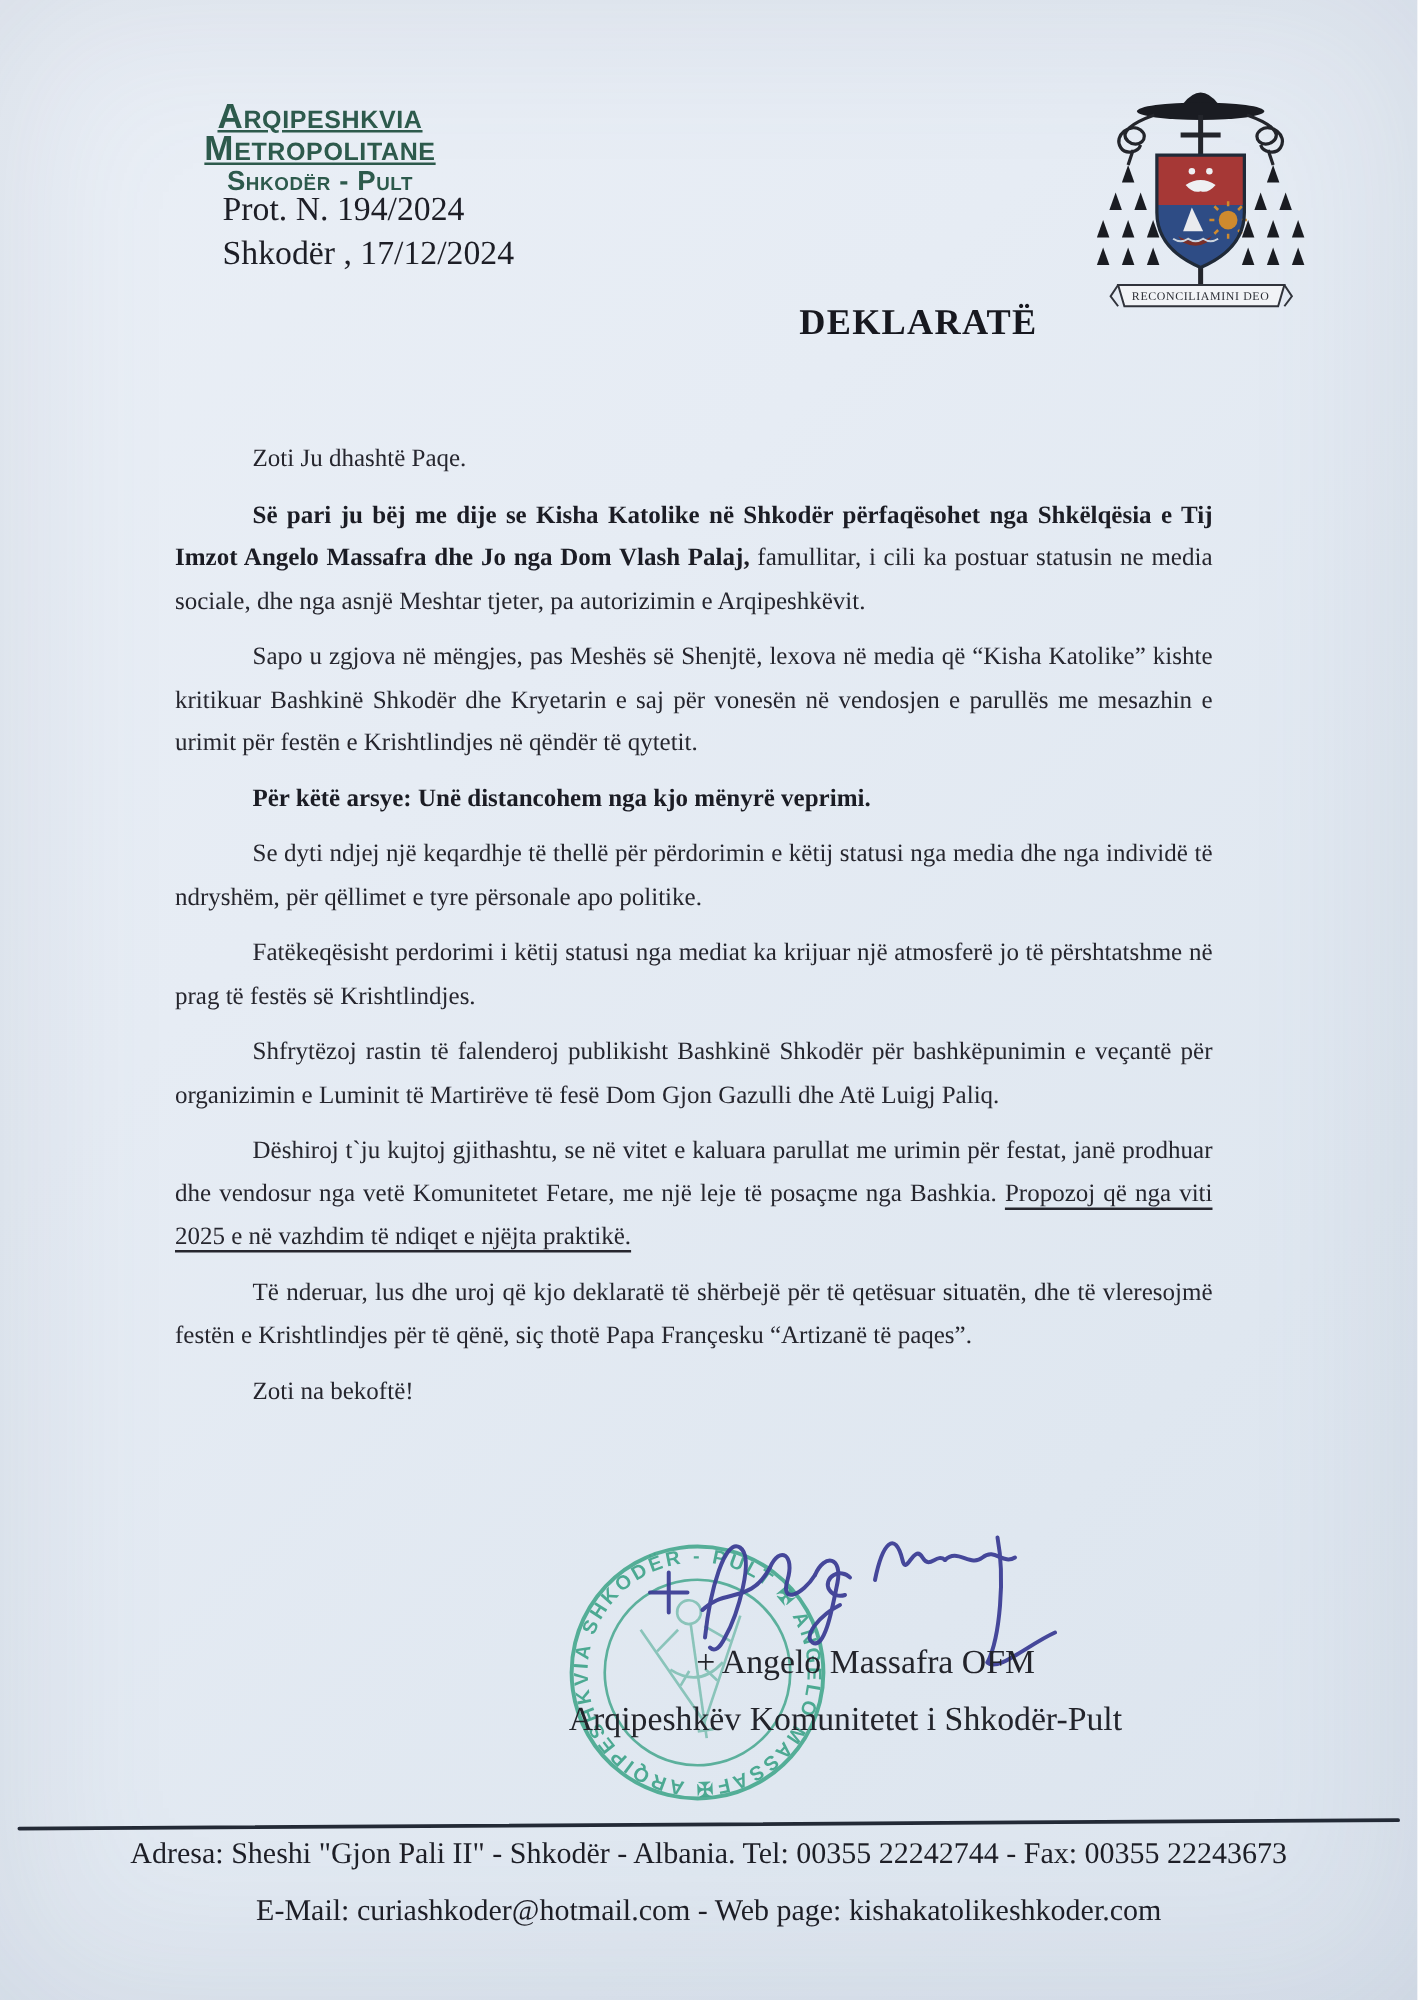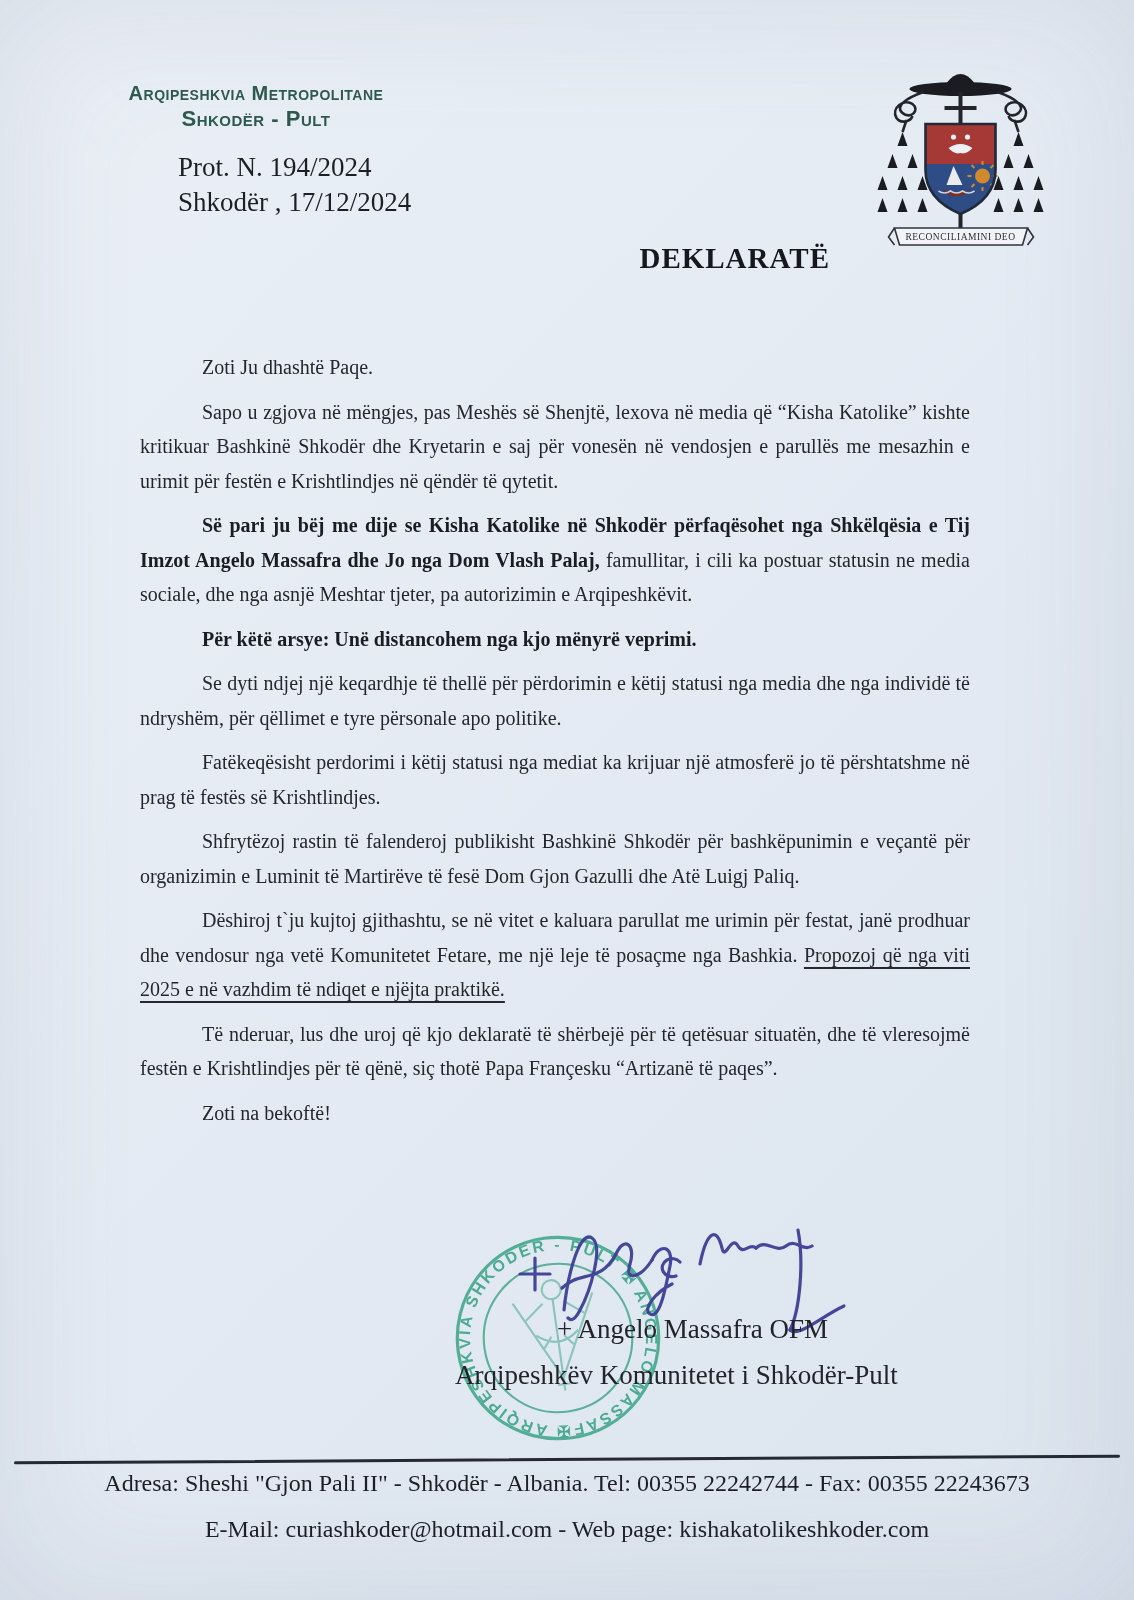--- a/index.html
+++ b/index.html
@@ -14,21 +14,21 @@
   }
   .org-header{
     position:absolute;left:96px;top:80px;width:320px;
     text-align:center;
     font-family:"Liberation Sans", sans-serif;
     font-variant:small-caps;
     color:#2d5a4c;
     font-weight:600;
     letter-spacing:0.5px;
   }
-  .org-header .l1{font-size:20px;line-height:26px;}
+  .org-header .l1{font-size:28px;line-height:26px;text-decoration:underline;}
   .org-header .l2{font-size:22px;line-height:26px;}
   .prot-block{position:absolute;left:143px;top:150px;font-size:27px;line-height:35px;color:#1d1e26;margin-left:35px;}
   .coa{position:absolute;left:866px;top:52px;width:190px;height:200px;}
   .letter-title{
     position:absolute;left:140px;top:242px;width:690px;
     text-align:right;font-weight:bold;font-size:29px;letter-spacing:1px;color:#17181f;
   }
   .body-col{
     position:absolute;left:140px;top:350px;width:830px;
     font-size:20px;line-height:34.5px;text-align:justify;
@@ -134,22 +134,22 @@
       <path d="M26,176 L159,176 L154,193 L31,193 Z" fill="#f1f3f6" stroke="#30333b" stroke-width="1.6"></path>
       <path d="M26,176 l-6,9 6,8 M159,176 l6,9 -6,8" fill="none" stroke="#30333b" stroke-width="1.6"></path>
       <text x="92" y="188" text-anchor="middle" font-size="9.5" letter-spacing="0.5" font-family="Liberation Serif, serif" fill="#2b2e35">RECONCILIAMINI DEO</text>
     </g>
   </svg>
 
   <div class="letter-title">DEKLARATË</div>
 
   <div class="body-col">
     <p><span>Zoti Ju dhashtë Paqe.</span></p>
+    <p><span class="b">Së pari ju bëj me dije se Kisha Katolike në Shkodër përfaqësohet nga Shkëlqësia e Tij Imzot Angelo Massafra dhe Jo nga Dom Vlash Palaj,</span><span> famullitar, i cili ka postuar statusin ne media sociale, dhe nga asnjë Meshtar tjeter, pa autorizimin e Arqipeshkëvit.</span></p>
     <p><span>Sapo u zgjova në mëngjes, pas Meshës së Shenjtë, lexova në media që “Kisha Katolike” kishte kritikuar Bashkinë Shkodër dhe Kryetarin e saj për vonesën në vendosjen e parullës me mesazhin e urimit për festën e Krishtlindjes në qëndër të qytetit.</span></p>
-    <p><span class="b">Së pari ju bëj me dije se Kisha Katolike në Shkodër përfaqësohet nga Shkëlqësia e Tij Imzot Angelo Massafra dhe Jo nga Dom Vlash Palaj,</span><span> famullitar, i cili ka postuar statusin ne media sociale, dhe nga asnjë Meshtar tjeter, pa autorizimin e Arqipeshkëvit.</span></p>
     <p><span class="b">Për këtë arsye: Unë distancohem nga kjo mënyrë veprimi.</span></p>
     <p><span>Se dyti ndjej një keqardhje të thellë për përdorimin e këtij statusi nga media dhe nga individë të ndryshëm, për qëllimet e tyre përsonale apo politike.</span></p>
     <p><span>Fatëkeqësisht perdorimi i këtij statusi nga mediat ka krijuar një atmosferë jo të përshtatshme në prag të festës së Krishtlindjes.</span></p>
     <p><span>Shfrytëzoj rastin të falenderoj publikisht Bashkinë Shkodër për bashkëpunimin e veçantë për organizimin e Luminit të Martirëve të fesë Dom Gjon Gazulli dhe Atë Luigj Paliq.</span></p>
     <p><span>Dëshiroj t`ju kujtoj gjithashtu, se në vitet e kaluara parullat me urimin për festat, janë prodhuar dhe vendosur nga vetë Komunitetet Fetare, me një leje të posaçme nga Bashkia. </span><u>Propozoj që nga viti 2025 e në vazhdim të ndiqet e njëjta praktikë.</u></p>
     <p><span>Të nderuar, lus dhe uroj që kjo deklaratë të shërbejë për të qetësuar situatën, dhe të vleresojmë festën e Krishtlindjes për të qënë, siç thotë Papa Françesku “Artizanë të paqes”.</span></p>
     <p><span>Zoti na bekoftë!</span></p>
   </div>
 
   <svg class="stamp" viewBox="0 0 200 200">

